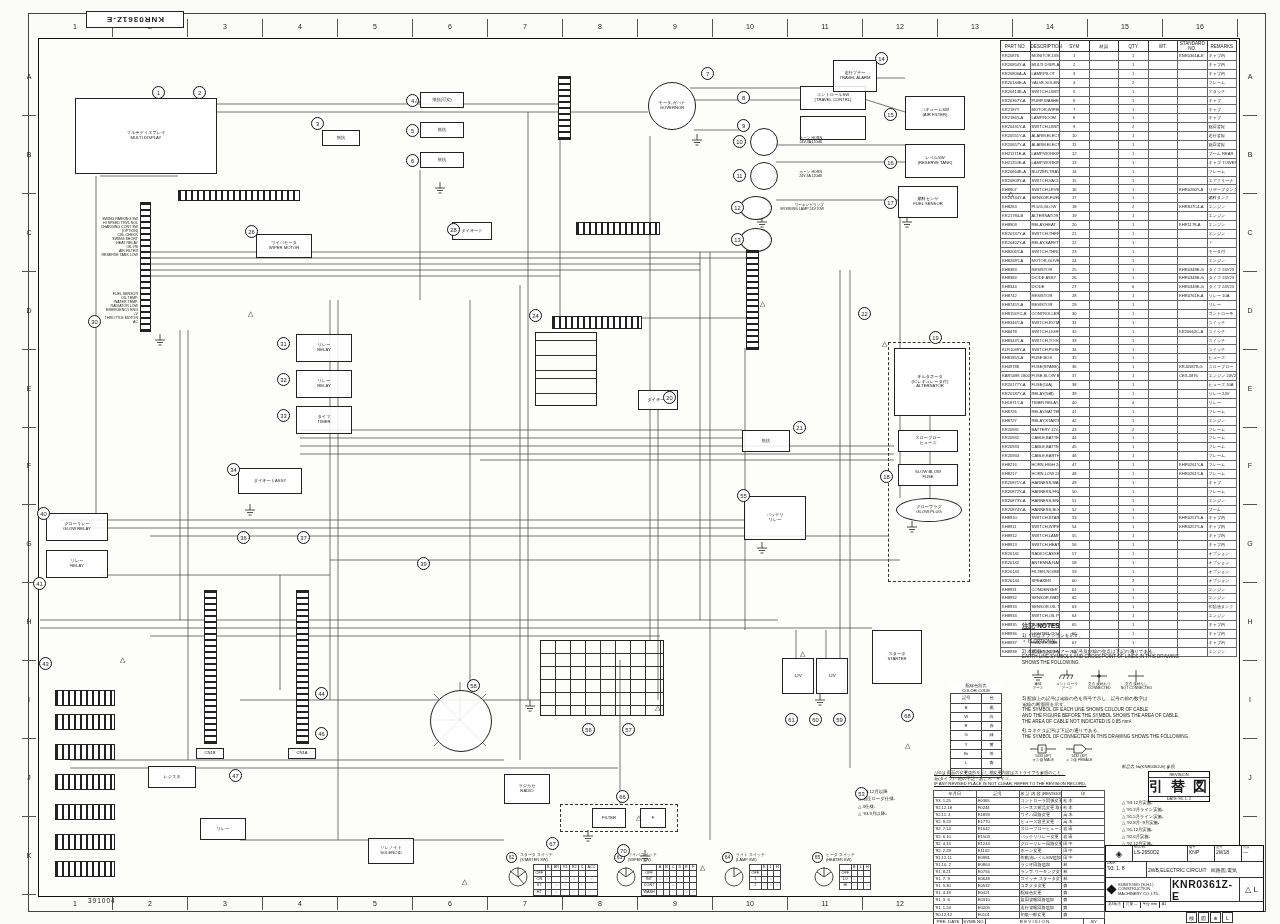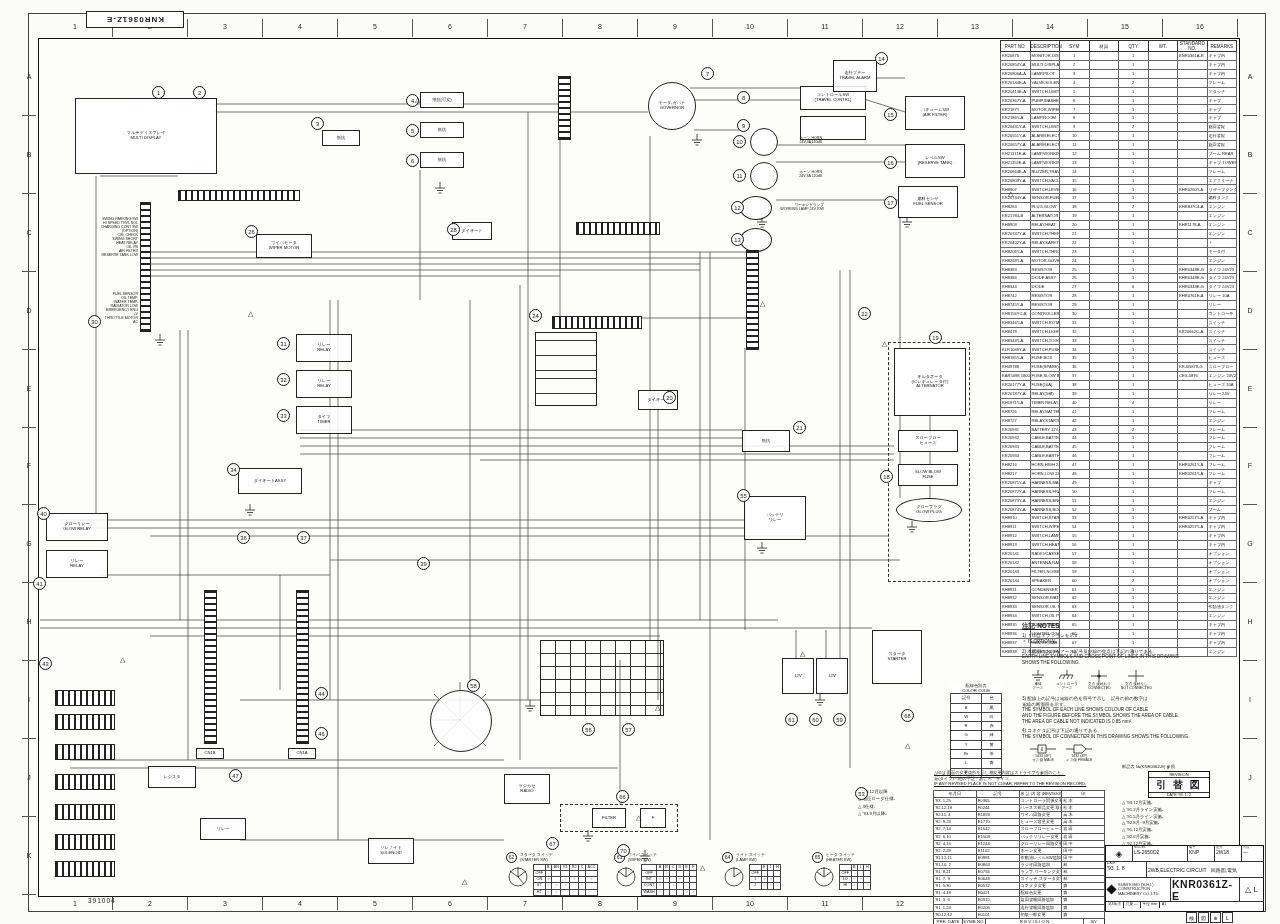--- a/index.html
+++ b/index.html
@@ -55,21 +55,21 @@
   .rev-note div{text-decoration:underline;white-space:nowrap;overflow:hidden;}
   .rev-legend{position:absolute;left:858px;top:788px;width:74px;font-size:4.4px;line-height:1.7;}
   .revtable{position:absolute;left:933px;top:790px;width:172px;background:#fff;}
   .revtable table{border-collapse:collapse;width:100%;table-layout:fixed;}
   .revtable td,.revtable th{font-size:4.2px;border:0.5px solid #555;padding:0 1px;line-height:1.45;white-space:nowrap;overflow:hidden;font-weight:normal;}
   .rev-bar{display:flex;border:0.7px solid #333;border-top:none;font-size:4.4px;}
   .rev-bar span{border-right:0.5px solid #555;text-align:center;}
   .partsref{position:absolute;left:1122px;top:764px;font-size:4.2px;}
   .hikae{position:absolute;left:1148px;top:771px;width:60px;border:1px solid #111;background:#fff;text-align:center;}
   .hikae .r1{font-size:4px;border-bottom:0.6px solid #333;}
-  .hikae .r2{font-size:10px;font-weight:700;letter-spacing:2px;border-bottom:0.6px solid #333;}
+  .hikae .r2{font-size:14px;font-weight:700;letter-spacing:2px;border-bottom:0.6px solid #333;}
   .hikae .r3{font-size:3.8px;}
   .trilist{position:absolute;left:1122px;top:800px;width:106px;font-size:4.3px;line-height:1.58;}
   .stampbox{position:absolute;left:1206px;top:852px;width:32px;height:40px;border:0.8px solid #333;background:#fff;
             display:flex;flex-direction:column;align-items:center;font-size:4px;}
   .stampbox .big{font-size:7px;font-weight:700;margin-top:3px;letter-spacing:1px;}
   .stampbox .circ{width:14px;height:14px;border:0.8px solid #b66;border-radius:50%;color:#b66;
                   display:flex;align-items:center;justify-content:center;font-size:5px;margin-top:2px;}
   
   .tb{position:absolute;left:1105px;top:845px;width:157px;height:65px;border:1.2px solid #111;background:#fff;font-size:4.2px;}
   .tb .row{display:flex;border-bottom:0.7px solid #333;}

